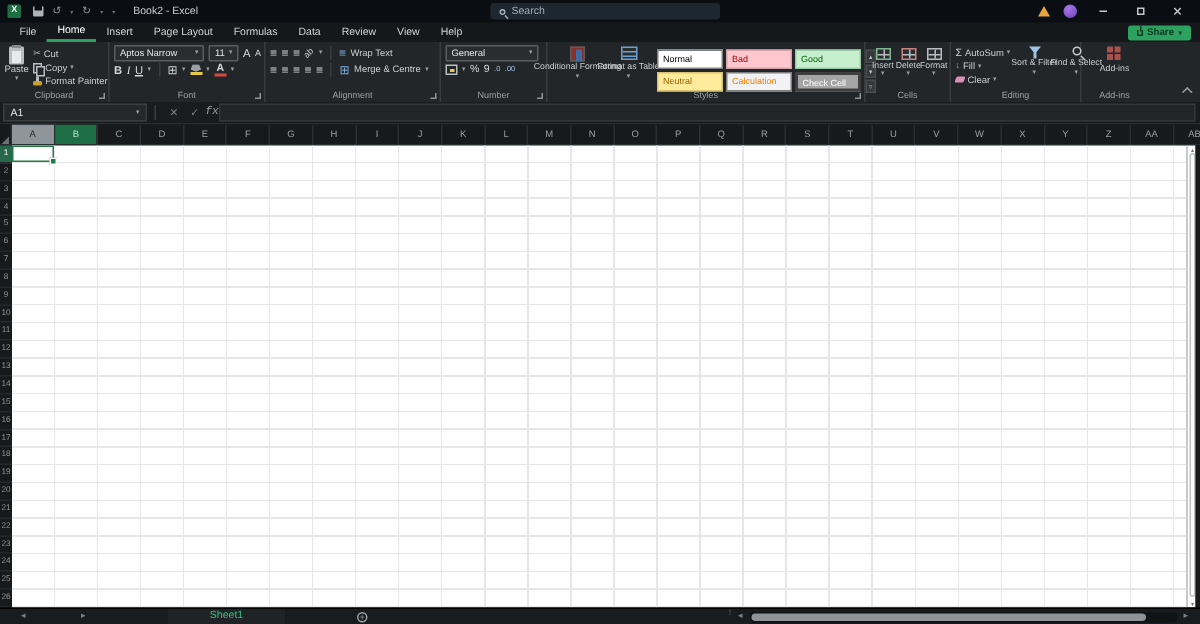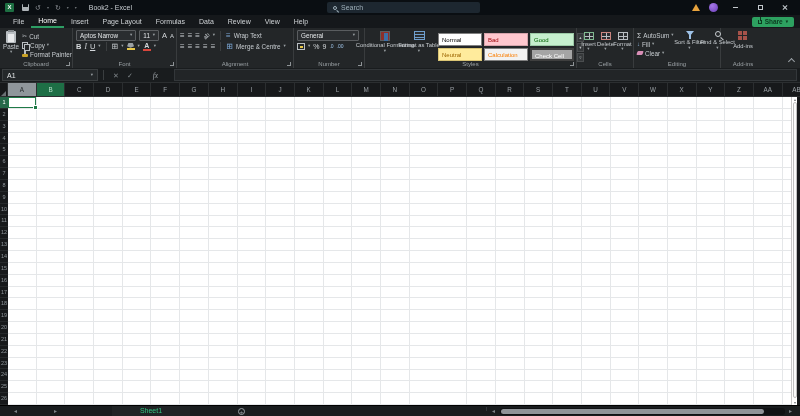--- a/index.html
+++ b/index.html
@@ -121,21 +121,21 @@
   
   .addinicon{width:10px;height:10px;display:grid;grid-template-columns:4px 4px;grid-auto-rows:4px;gap:1px;margin-bottom:2px;}
   .addinicon i{background:#a6524a;}
   .collapse{position:absolute;right:6px;bottom:4px;width:5px;height:5px;border-top:1px solid #9aa0a5;border-right:1px solid #9aa0a5;transform:rotate(-45deg);}
 
   
   .formulabar{position:absolute;left:0;top:68px;width:800px;height:15px;background:#191c1e;display:flex;align-items:center;border-bottom:1px solid #2b2e30;}
   .namebox{width:96px;height:12px;margin-left:2px;background:#24282a;border:1px solid #3a3e40;color:#e4e7e9;font-size:7px;display:flex;align-items:center;justify-content:space-between;padding:0 4px;}
   .fdiv{width:1px;height:10px;background:#3a3e40;margin:0 5px;}
   .fbicon{font-size:7px;color:#7f8589;margin:0 4px;line-height:1;}
-  .fxicon{font-style:italic;font-family:Liberation Serif, serif;color:#9aa0a5;font-size:7.5px;margin:0 16px;}
+  .fxicon{font-style:italic;font-family:Liberation Mono, monospace;color:#9aa0a5;font-size:7.5px;margin:0 0;}
   .finput{flex:1;height:12px;background:#222527;border:1px solid #33373a;margin-right:3px;}
 
   
   .colheaders{position:absolute;left:0;top:83px;width:800px;height:14px;background:#17191b;display:flex;border-bottom:1px solid #2b2e30;}
   .corner{width:8px;height:14px;position:relative;border-right:1px solid #2b2e30;flex:0 0 auto;}
   .corner::after{content:"";position:absolute;right:1px;bottom:1px;width:0;height:0;border-left:5px solid transparent;border-bottom:5px solid #6a7074;}
   .colh{flex:0 0 28.7px;font-size:6.3px;line-height:14px;text-align:center;color:#9aa0a5;border-right:1px solid #2b2e30;}
   .colh.sel-gray{background:#8f969b;color:#24282b;}
   .colh.sel-green{background:#1e6f46;color:#b5e0c9;}
 

